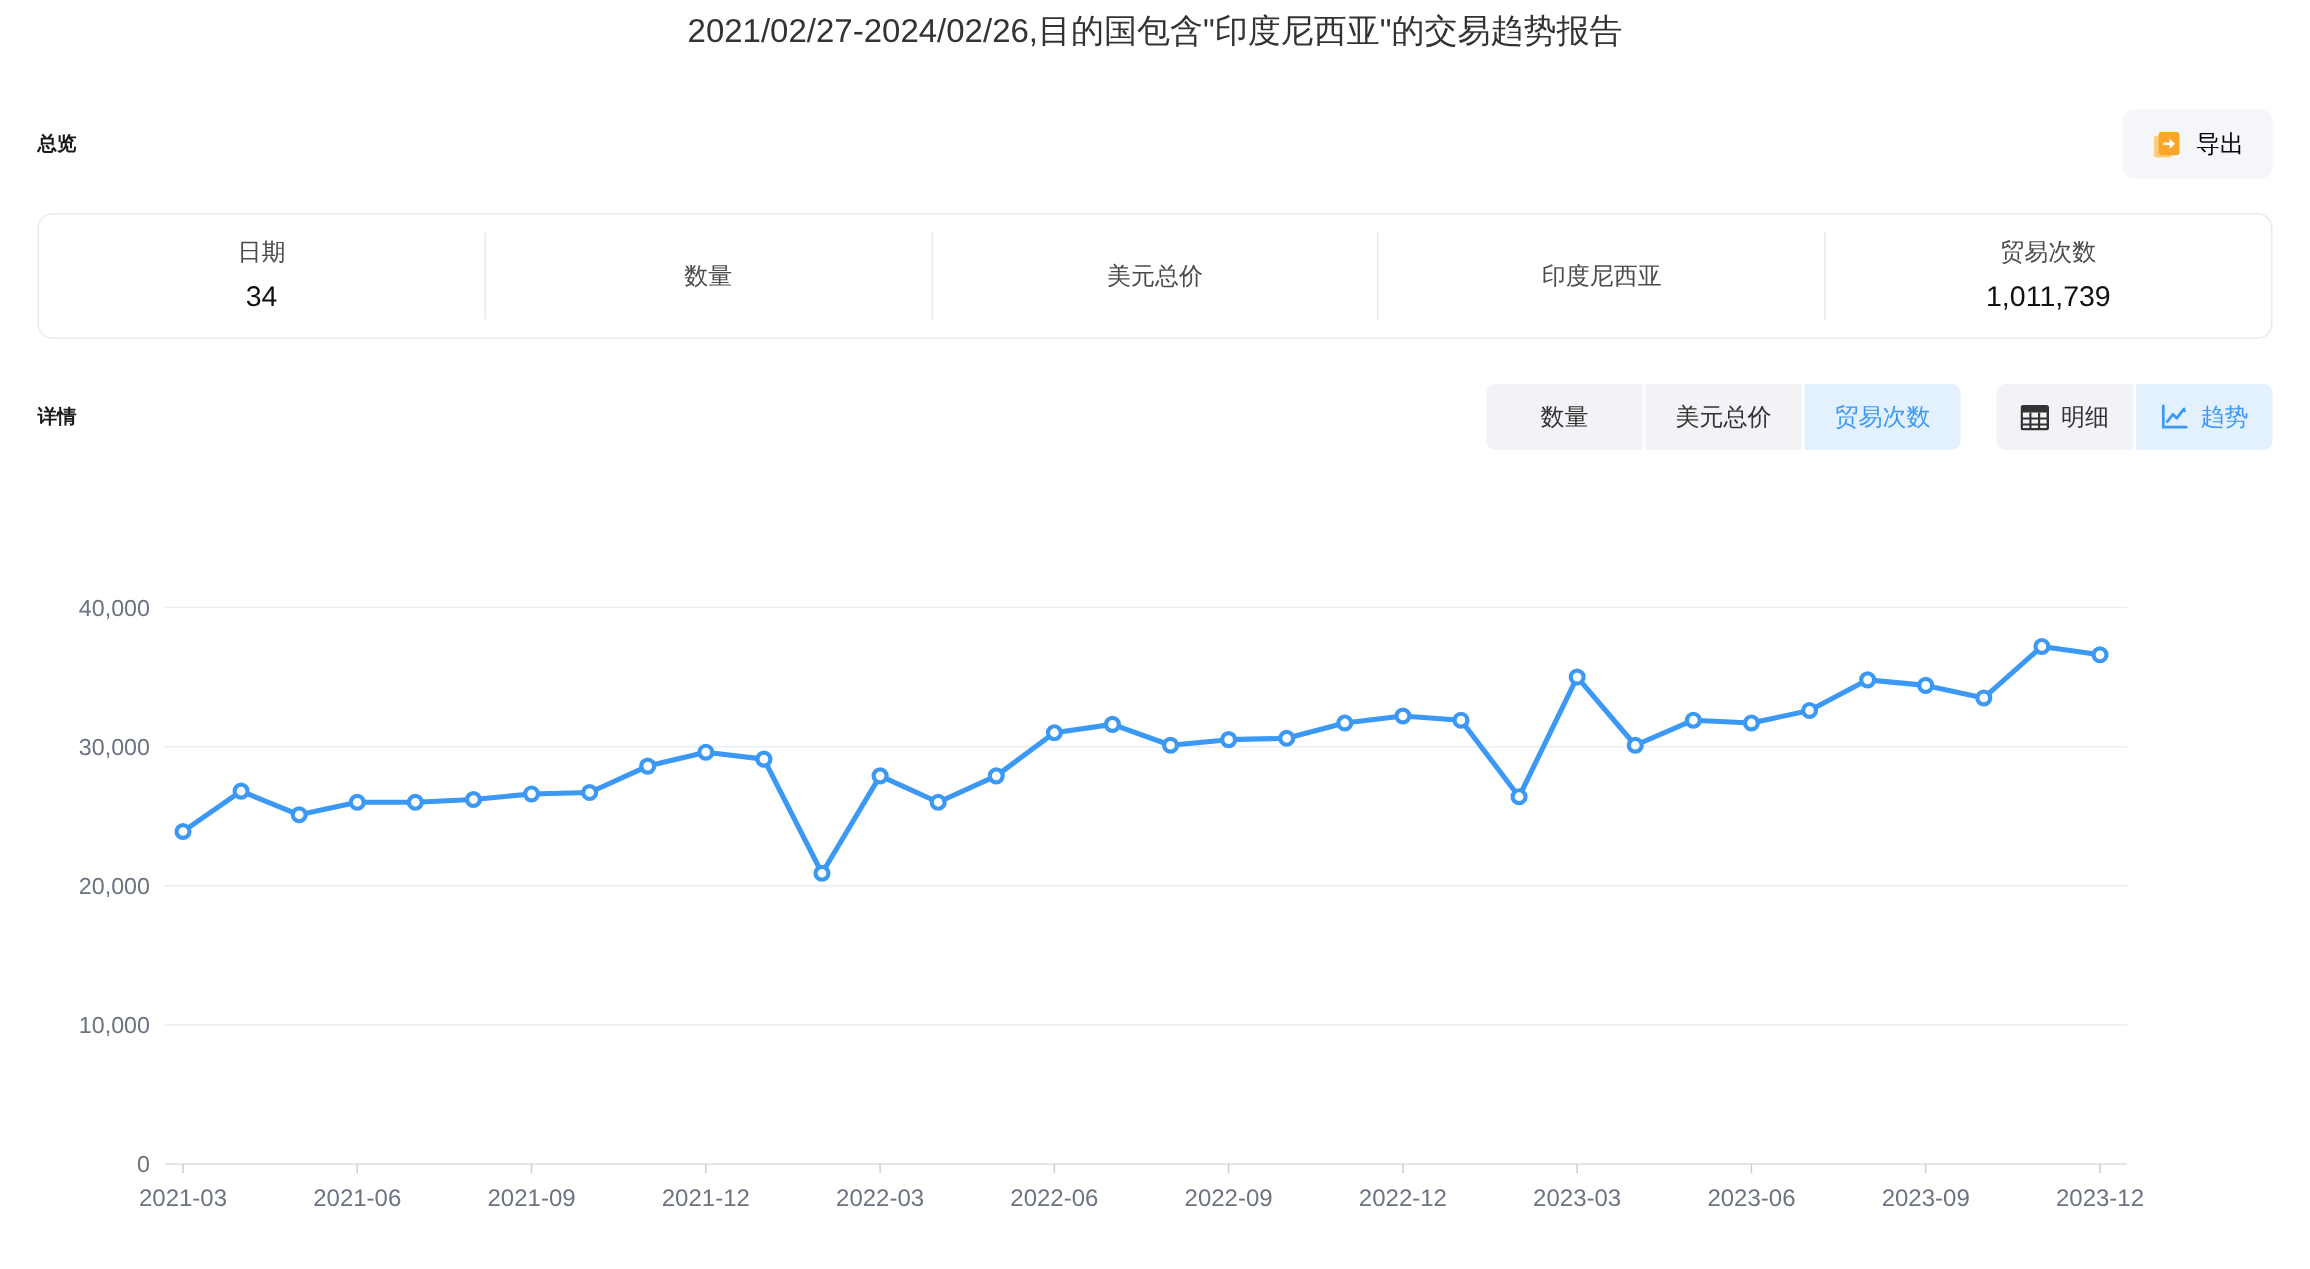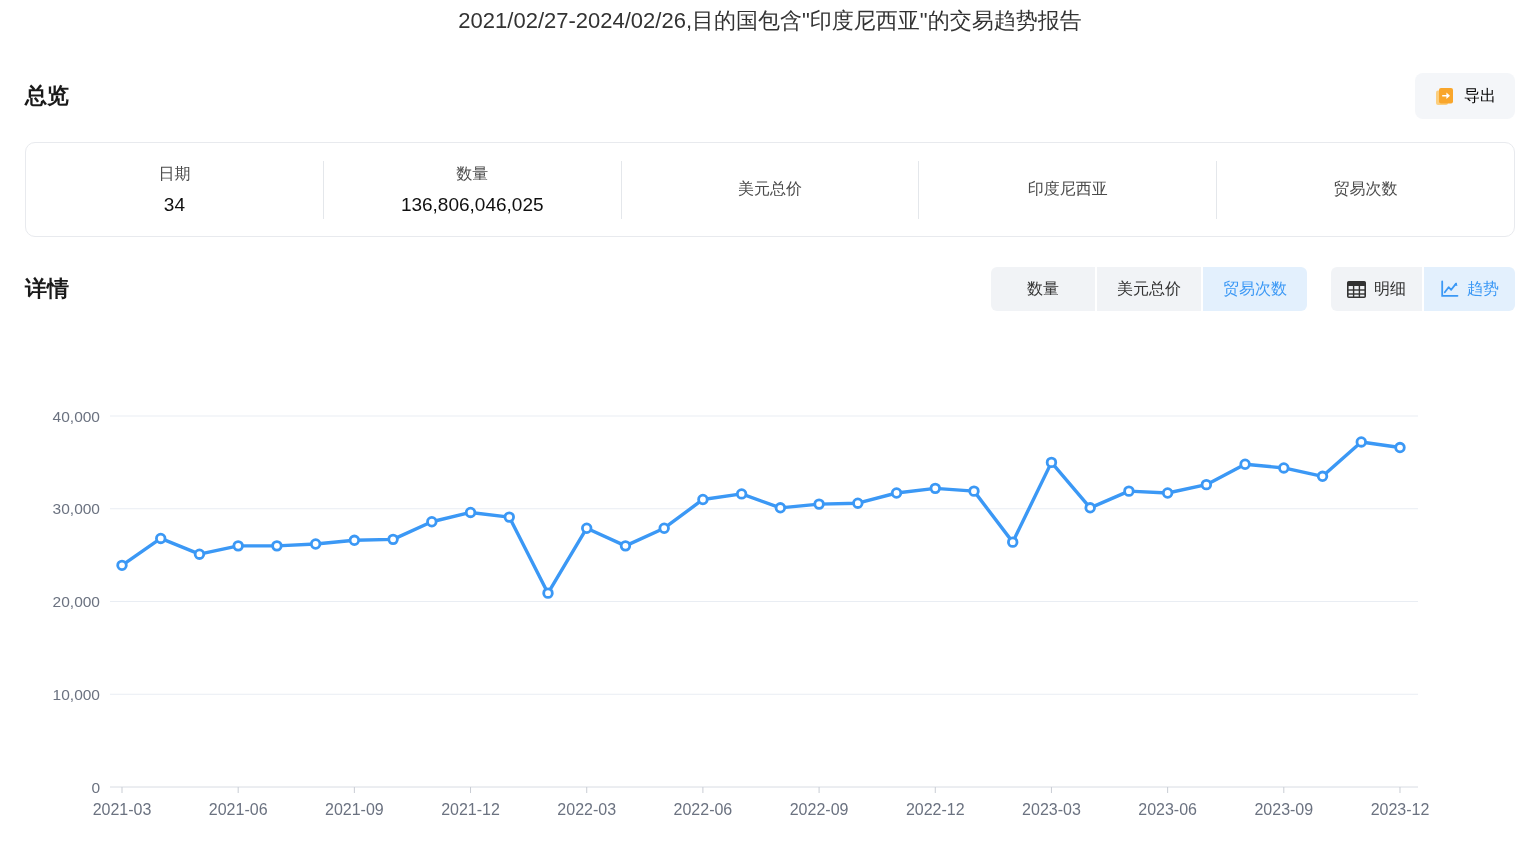--- a/index.html
+++ b/index.html
@@ -10,29 +10,29 @@
     font-family:"Liberation Sans","DejaVu Sans",sans-serif;
   }
   .page-title {
     text-align:center; font-size:22px; color:#333;
     padding-top:6px; height:40px; font-weight:400;
   }
   .section-row {
     display:flex; align-items:center; justify-content:space-between;
     padding:0 25px; height:46px; margin-top:33px;
   }
-  .section-heading { font-size:22px; font-weight:700; color:#1a1a1a; }
+  .section-heading { font-size:13px; font-weight:700; color:#1a1a1a; }
   .export-btn {
     display:flex; align-items:center; gap:9px;
     background:#F4F6F9; border:none; border-radius:8px;
     height:46px; padding:0 19px; font-size:16px; color:#000000;
     cursor:pointer; font-family:inherit;
   }
   .stats-card {
-    margin:23px 25px 0; height:95px;
+    margin:23px 25px 0; height:84px;
     border:1px solid #E8EAEE; border-radius:10px;
     display:flex; align-items:center; background:#fff;
   }
   .stat { flex:1; text-align:center; }
   .stat-label { font-size:16px; color:#4b4b4b; }
   .stat-value { font-size:19px; font-weight:400; color:#101010; margin-top:9px; }
   .stat-divider { width:1px; height:58px; background:#E4E7EB; flex:none; }
   .details-row {
     display:flex; align-items:center;
     padding:0 25px; margin-top:30px; height:44px;font-family:Liberation Serif, serif;
@@ -73,33 +73,33 @@
 </div>
 
 <div class="stats-card">
   <div class="stat">
     <div class="stat-label">日期</div>
     <div class="stat-value">34</div>
   </div>
   <div class="stat-divider"></div>
   <div class="stat">
     <div class="stat-label">数量</div>
-    <div class="stat-value">136,806,046,025</div>
   </div>
   <div class="stat-divider"></div>
   <div class="stat">
     <div class="stat-label">美元总价</div>
   </div>
   <div class="stat-divider"></div>
   <div class="stat">
     <div class="stat-label">印度尼西亚</div>
   </div>
   <div class="stat-divider"></div>
   <div class="stat">
     <div class="stat-label">贸易次数</div>
+    <div class="stat-value">1,011,739</div>
   </div>
 </div>
 
 <div class="details-row">
   <div class="section-heading">详情</div>
   <div class="spacer"></div>
 
   <div class="btn-group metrics">
     <button class="seg">数量</button>
     <button class="seg">美元总价</button>

